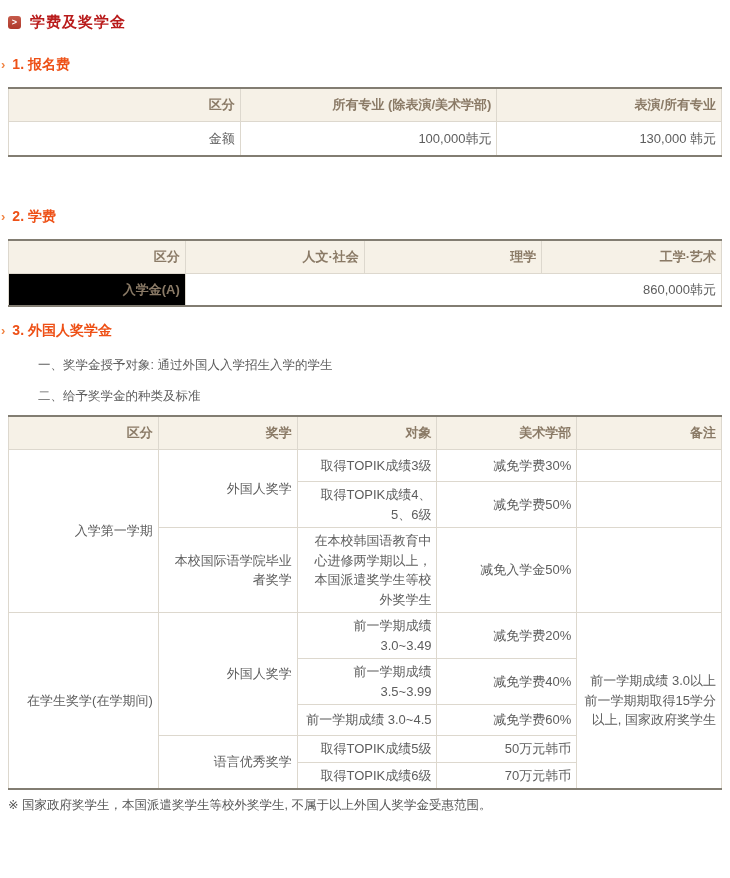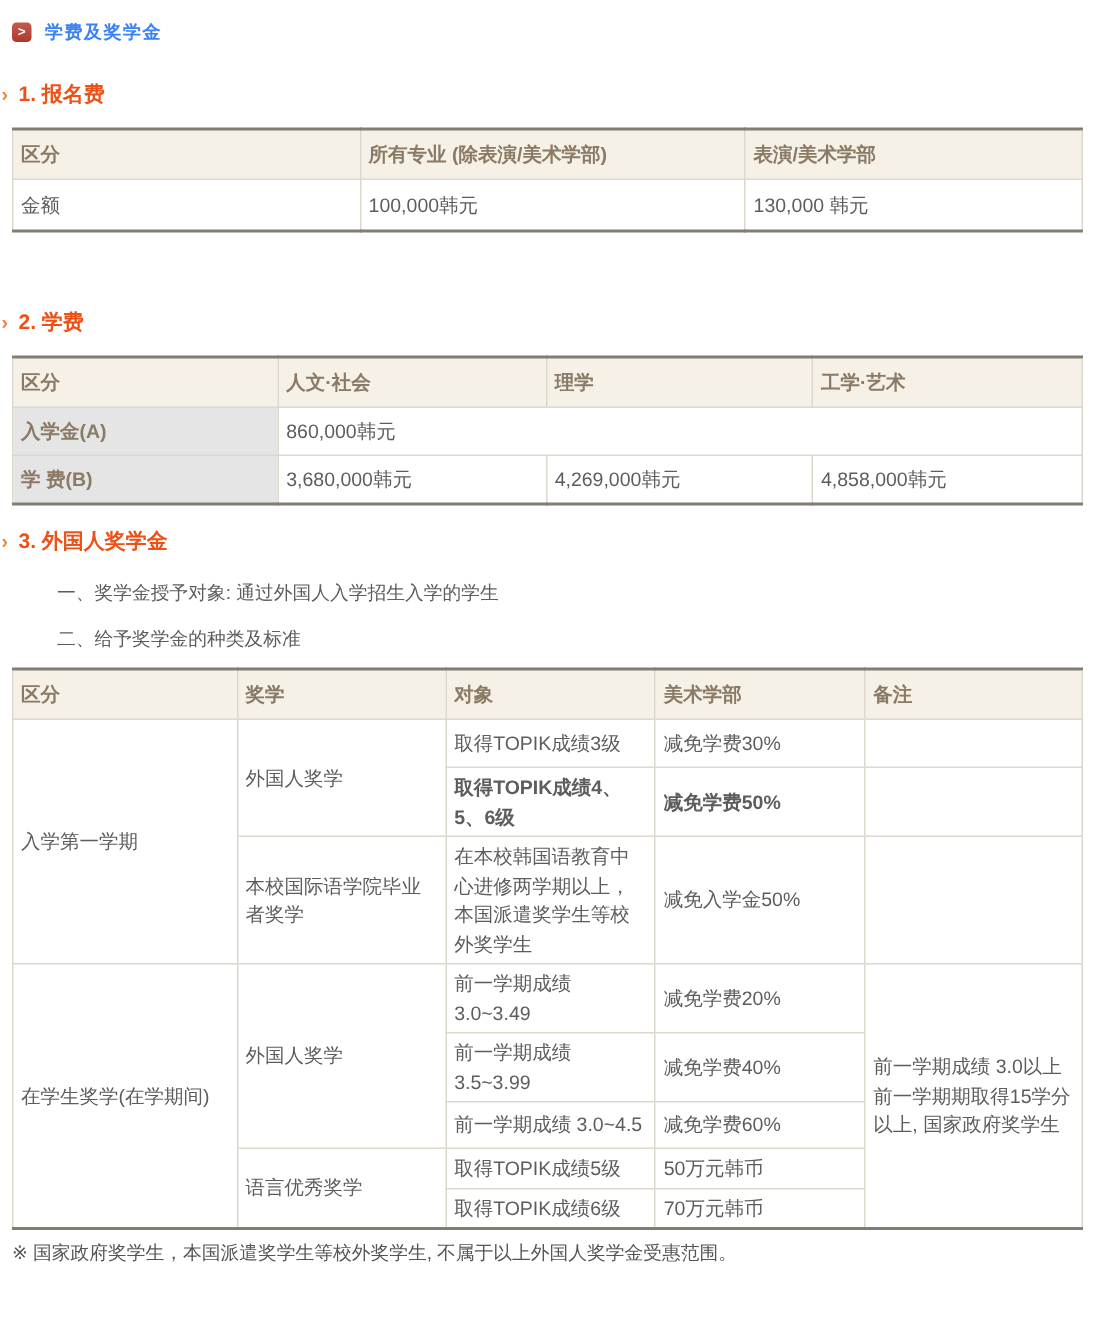--- a/index.html
+++ b/index.html
@@ -9,45 +9,45 @@
     color:#5d5d5d;
     position:relative;
   }
   
   .page-title{display:flex;align-items:center;gap:9px;padding:13px 0 0 8px;}
   .title-icon{
     width:13px;height:13px;border-radius:3px;flex:0 0 13px;
     background:linear-gradient(#c65b4b,#ae382a);
     color:#fff;font-size:9px;font-weight:bold;line-height:13px;text-align:center;
   }
-  .page-title .txt{font-size:12px;font-weight:bold;color:#3b82f6;letter-spacing:1px;text-align:right;}
+  .page-title .txt{font-size:15px;font-weight:bold;color:#b91c1c;letter-spacing:1px;text-align:right;}
   
   .sec-h{display:flex;align-items:baseline;font-size:14px;font-weight:bold;color:#ee5117;}
   .sec-h .bullet{font-size:13px;color:#f08444;margin:0 7px 0 1px;}
   .sec-h1{margin-top:24px;}
   .sec-h2{margin-top:51px;}
   .sec-h3{margin-top:15px;}
   
   table.tbl{
     width:714px;margin-left:8px;border-collapse:collapse;table-layout:fixed;
     border-top:2px solid #827d72;border-bottom:2px solid #827d72;
   }
   .tbl th,.tbl td{
-    border:1px solid #ddd8ce;text-align:left;vertical-align:middle;
+    border:1px solid #ddd8ce;text-align:right;vertical-align:middle;
     font-size:13px;color:#5d5d5d;padding:3px 5px;line-height:1.5;
   }
   .tbl th{background:#f6f1e7;color:#8a7a66;font-weight:bold;height:26px;}
-  .tbl td.lbl{background:#e5e5e5;color:#8a7a66;font-weight:bold;}
+  .tbl td.lbl{background:#000000;color:#8a7a66;font-weight:bold;}
   .t1{margin-top:13px;}
   .t1 td{height:27px;}
   .t2{margin-top:13px;}
   .t2 td{height:25px;}
   .t3{margin-top:10px;}
   .rh-a1{height:32px;}
-  .rh-a2{height:46px;font-weight:bold;}
+  .rh-a2{height:46px;}
   .rh-a3{height:85px;}
   .rh-b1{height:46px;}
   .rh-b2{height:46px;}
   .rh-b3{height:31px;}
   .rh-b4{height:23px;}
   .rh-b5{height:21px;}
   
   .subnote{margin:0 0 0 38px;font-size:12.5px;color:#5d5d5d;}
   .subnote1{margin-top:17px;}
   .subnote2{margin-top:14px;}
@@ -71,21 +71,21 @@
 <table class="tbl t1">
   <colgroup>
       <col style="width:32.5%">
       <col style="width:36%">
       <col style="width:31.5%">
     </colgroup>
   <thead>
     <tr>
       <th>区分</th>
       <th>所有专业 (除表演/美术学部)</th>
-      <th>表演/美术学部</th>
+      <th>表演/所有专业</th>
     </tr>
   </thead>
   <tbody>
     <tr>
       <td>金额</td>
       <td>100,000韩元</td>
       <td>130,000 韩元</td>
     </tr>
   </tbody>
 </table>
@@ -107,26 +107,20 @@
       <th>区分</th>
       <th>人文·社会</th>
       <th>理学</th>
       <th>工学·艺术</th>
     </tr>
   </thead>
   <tbody>
     <tr>
       <td class="lbl">入学金(A)</td>
       <td colspan="3">860,000韩元</td>
-    </tr>
-    <tr>
-      <td class="lbl">学 费(B)</td>
-      <td>3,680,000韩元</td>
-      <td>4,269,000韩元</td>
-      <td>4,858,000韩元</td>
     </tr>
   </tbody>
 </table>
 
 <div class="sec-h sec-h3">
   <span class="bullet">›</span>
   <span>3. 外国人奖学金</span>
 </div>
 
 <div class="subnote subnote1">一、奖学金授予对象: 通过外国人入学招生入学的学生</div>

